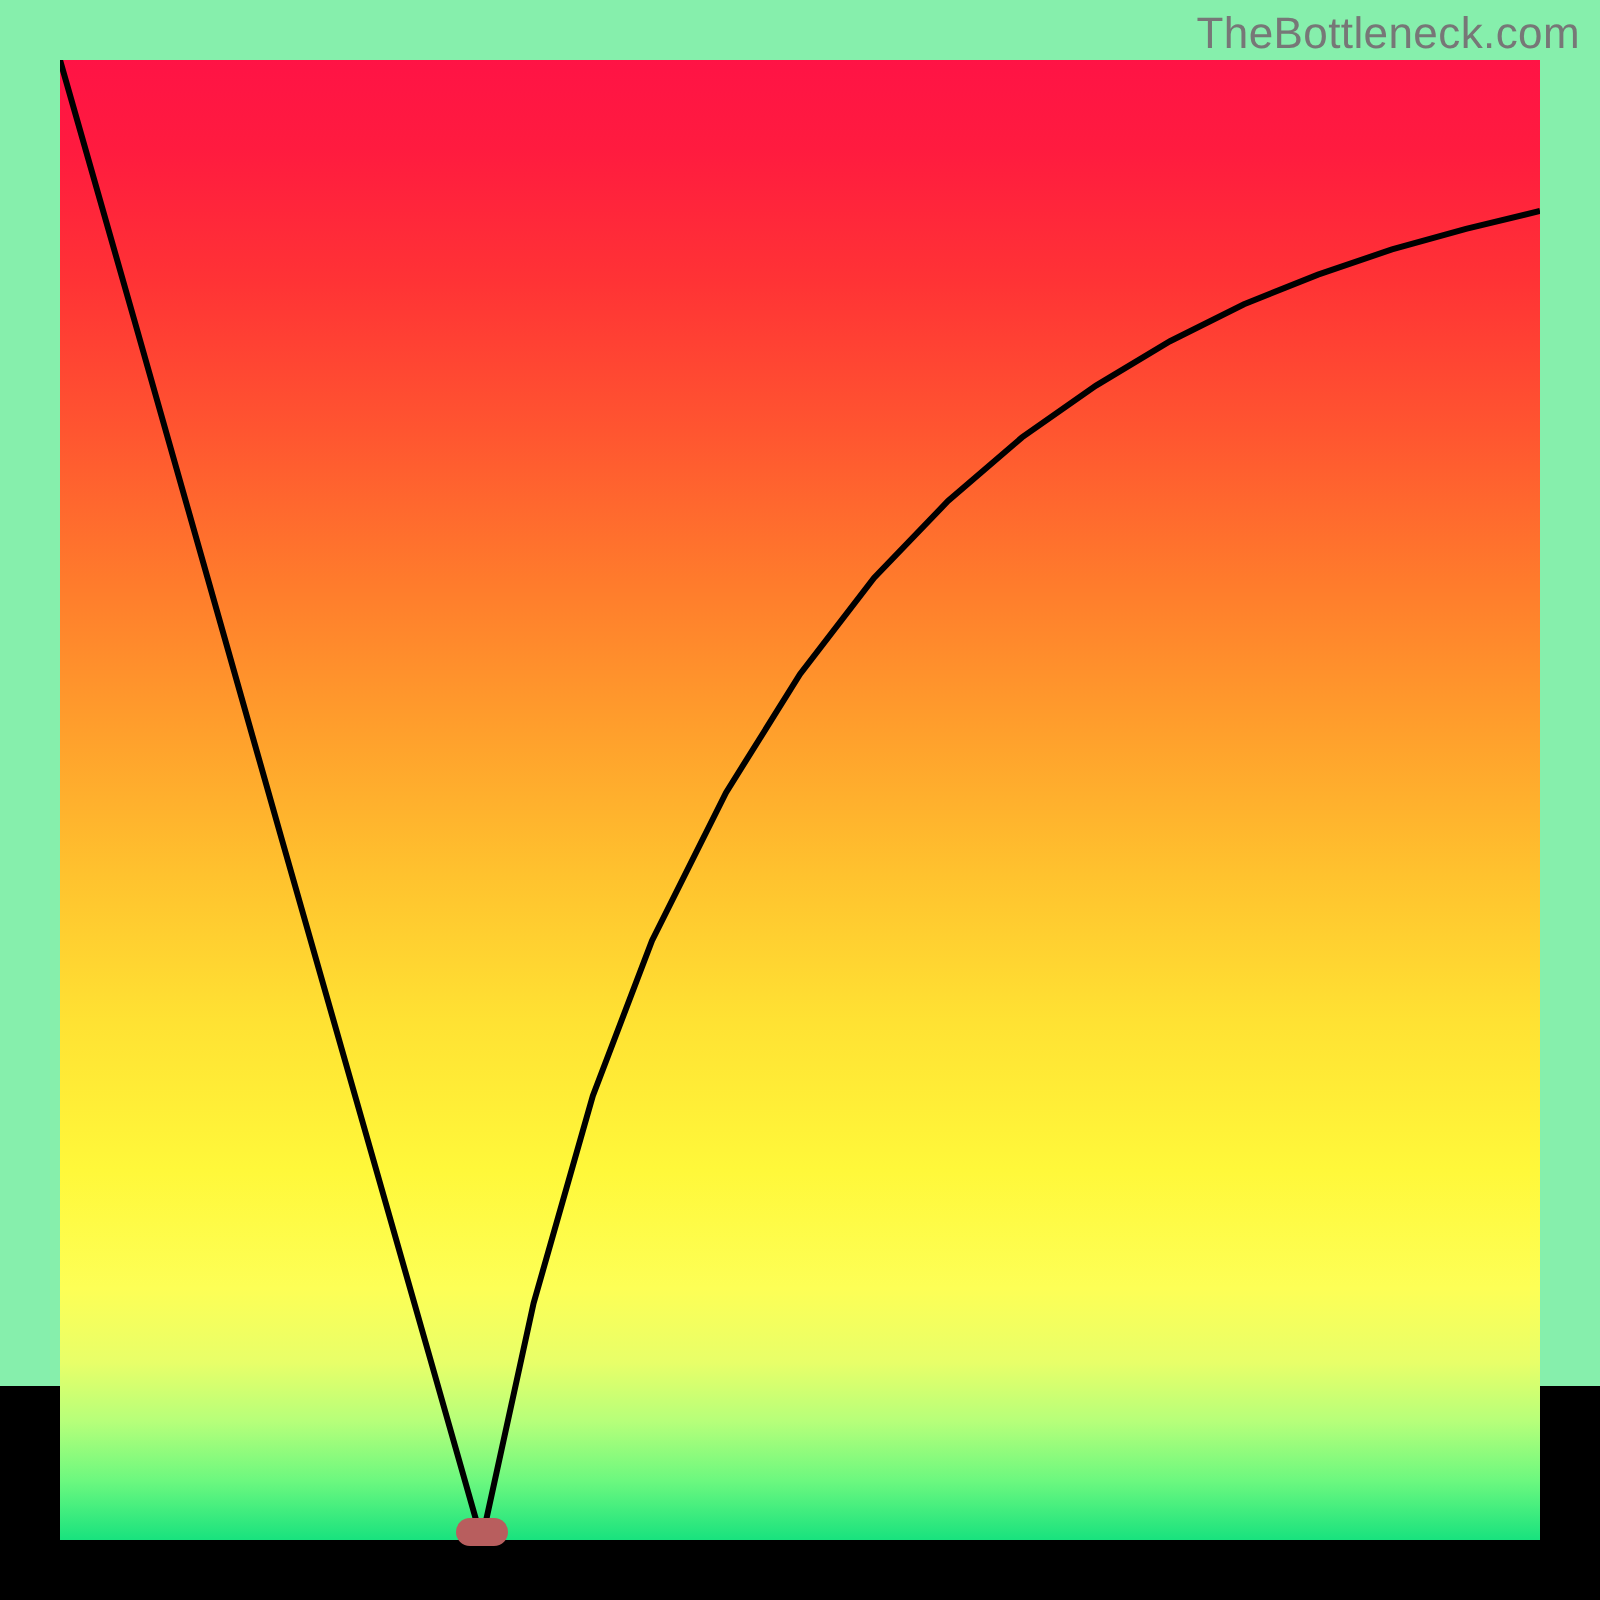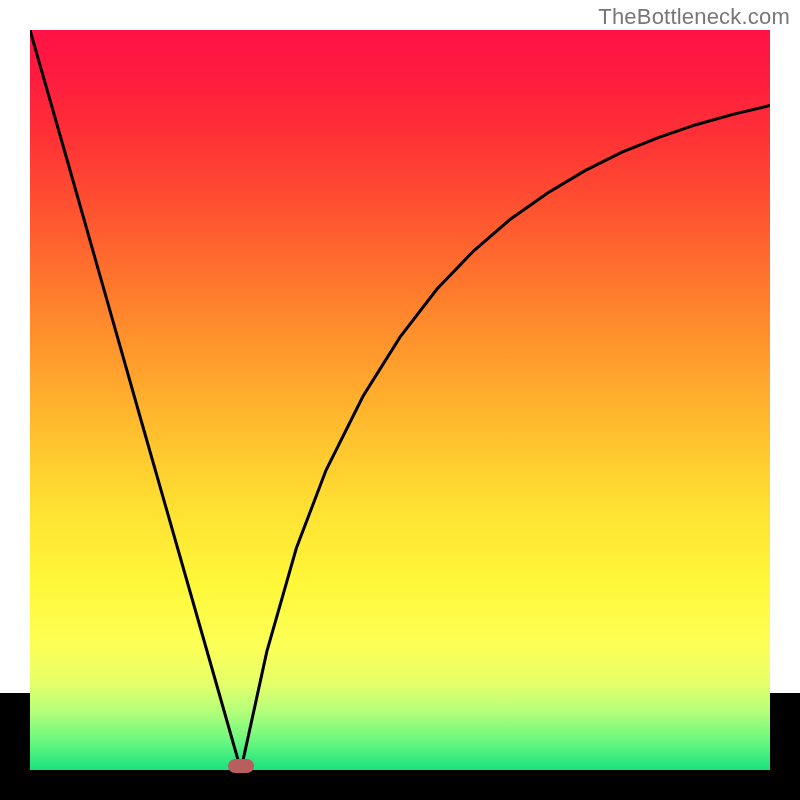--- a/index.html
+++ b/index.html
@@ -8,21 +8,21 @@
     width: 800px;
     height: 800px;
     background: #000;
     overflow: hidden;
     font-family: Arial, Helvetica, sans-serif;
   }
   .frame {
     position: relative;
     width: 800px;
     height: 693px;
-    background: #ffffff;
+    background: #86efac;
   }
   .plot {
     position: absolute;
     left: 30px;
     top: 30px;
     width: 740px;
     height: 740px;
     background: linear-gradient(
       to bottom,
       #ff1345 0%,

